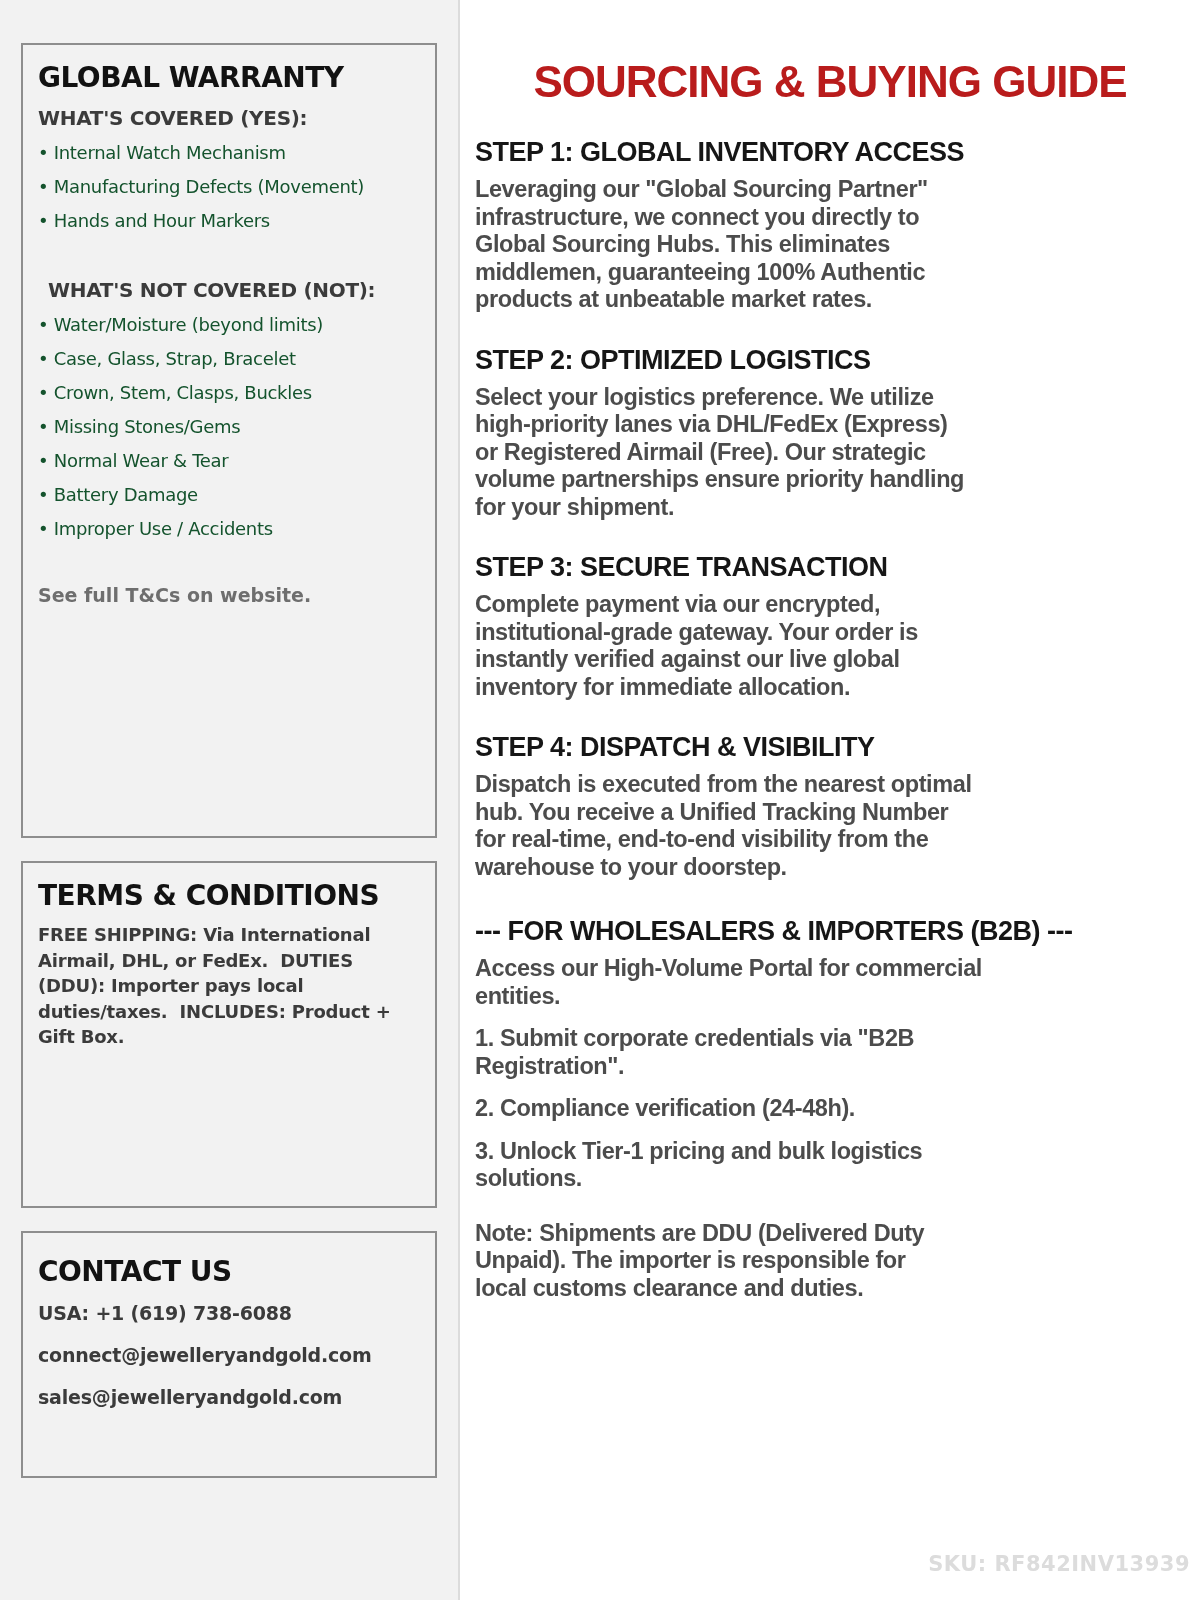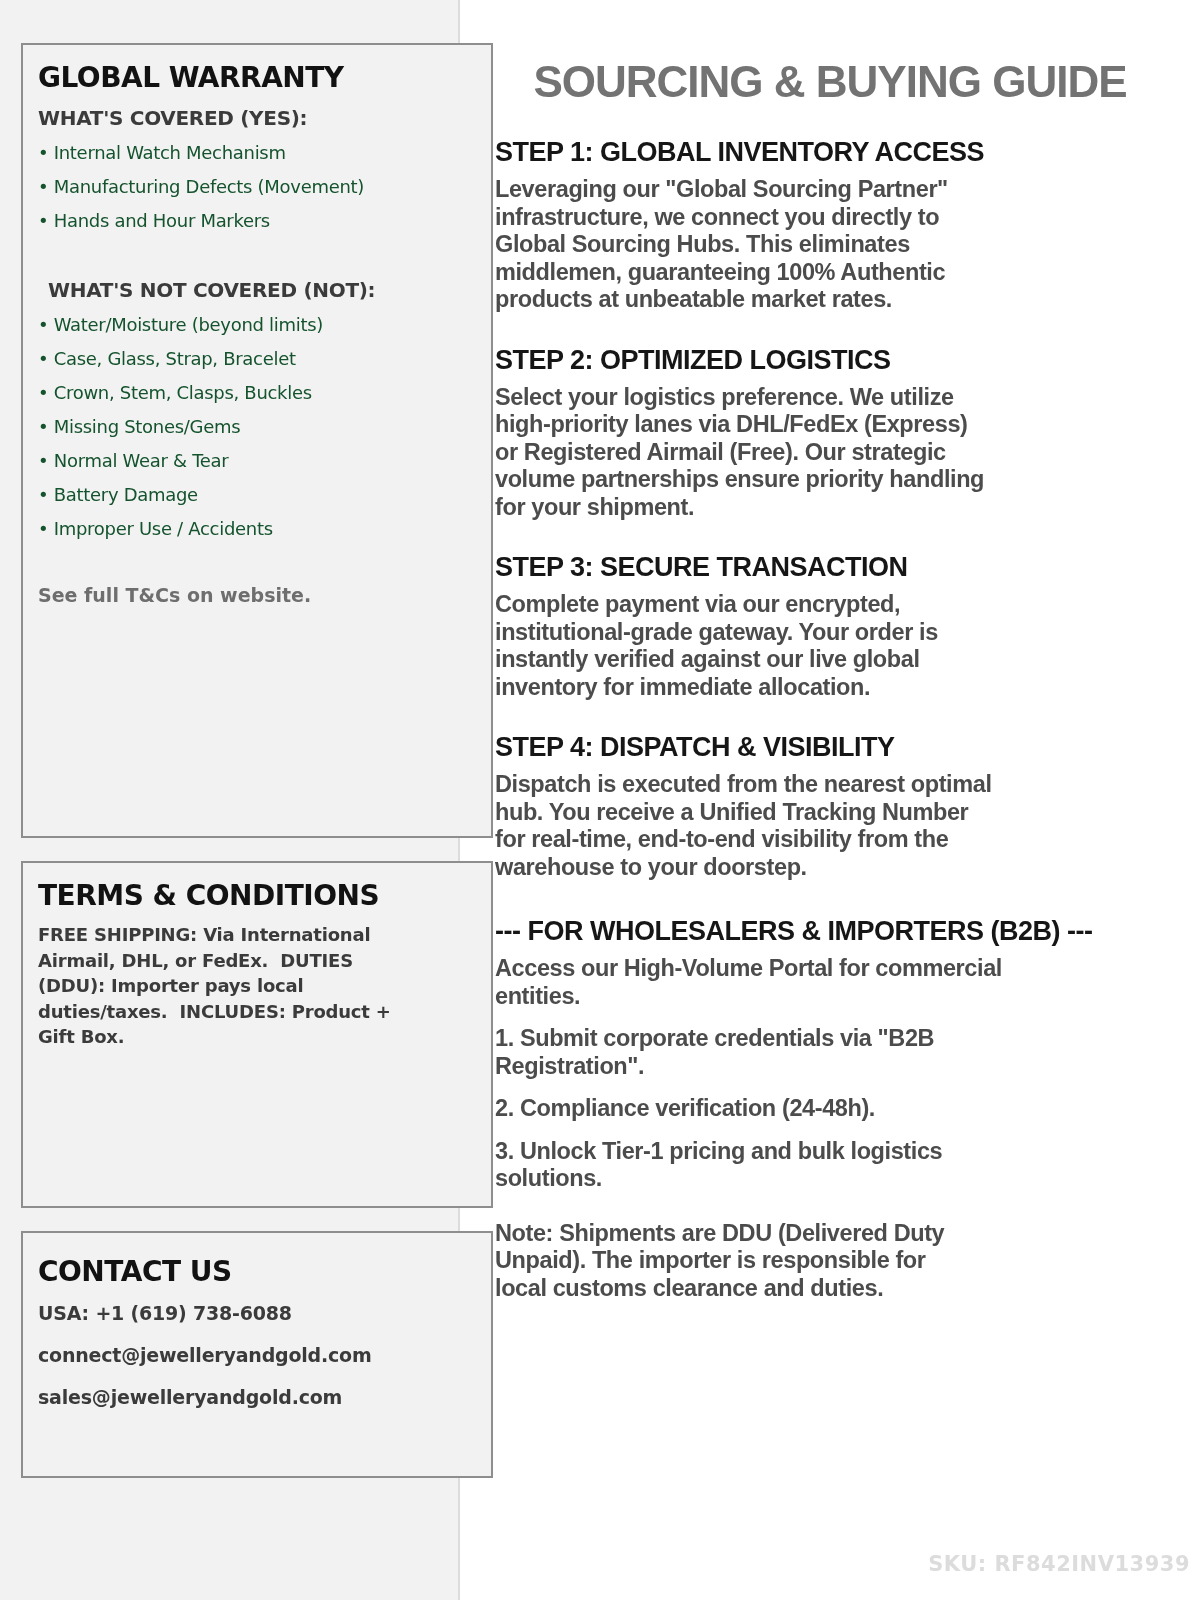--- a/index.html
+++ b/index.html
@@ -14,21 +14,21 @@
   
   .sidebar {
     position: absolute; left: 0; top: 0;
     width: 460px; height: 1600px;
     background: #f2f2f2;
     border-right: 2px solid #dcdcdc;
     box-sizing: border-box;
     font-family: "DejaVu Sans", sans-serif;
   }
   .box {
-    position: absolute; left: 21px; width: 472px;
+    position: absolute; left: 21px; width: 416px;
     box-sizing: border-box;
     border: 2px solid #8e8e8e;
     padding: 16px 14px 0 15px;
     background: #f2f2f2;
   }
   .box-warranty { top: 43px;  height: 795px; }
   .box-terms    { top: 861px; height: 347px; }
   .box-contact  { top: 1231px; height: 247px; }
 
   .box-title {
@@ -70,24 +70,24 @@
 
   
   .main {
     position: absolute; left: 460px; top: 0;
     width: 740px;
   }
   .doc-title {
     margin: 58px 0 26px 0;
     text-align: center;
     font-size: 44px; font-weight: bold;
-    color: #737373; letter-spacing: -1px;
+    color: #b91c1c; letter-spacing: -1px;
     line-height: 48px;
   }
-  .content { padding-left: 35px; padding-right: 10px; }
+  .content { padding-left: 15px; padding-right: 10px; }
   .step-heading {
     margin: 30px 0 8px 0;
     font-size: 27px; font-weight: bold;
     color: #161616; letter-spacing: -0.5px;
     line-height: 32px;
   }
   .body {
     margin: 0;
     font-size: 23.5px; font-weight: bold;
     color: #4c4c4c; line-height: 27.5px;

